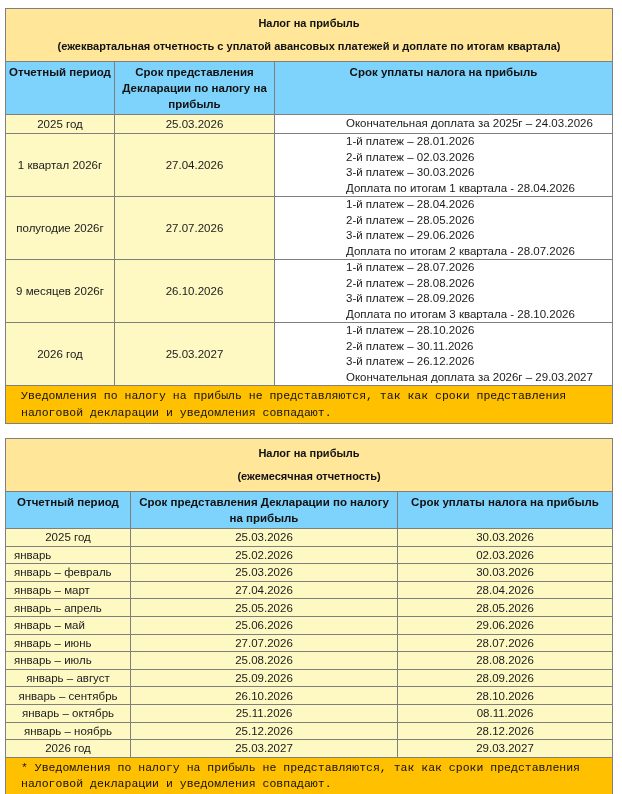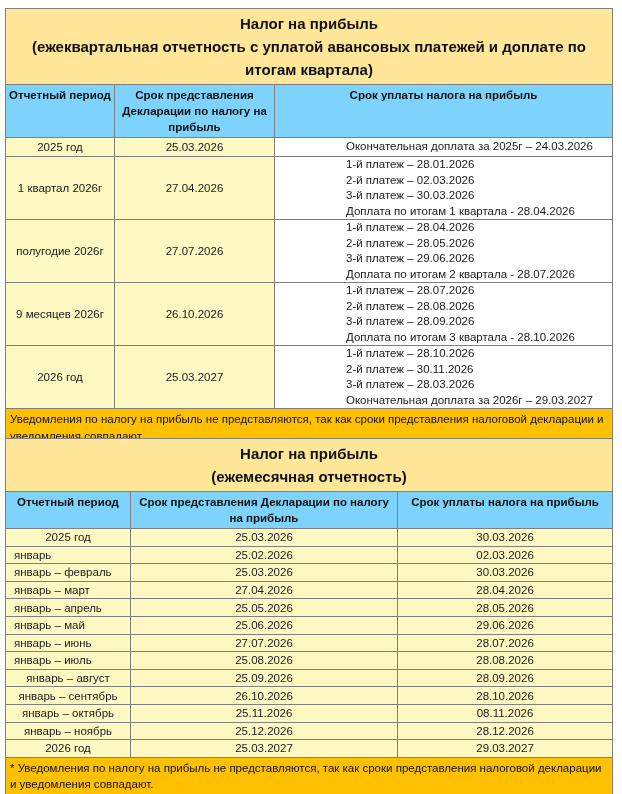--- a/index.html
+++ b/index.html
@@ -1,25 +1,25 @@
 <!DOCTYPE html>
 <html><head>
 <meta charset="utf-8">
 <style>
   html, body { margin: 0; padding: 0; background: #ffffff; }
   body { width: 622px; height: 794px; position: relative; font-family: "Liberation Sans", sans-serif; color: #1a1a1a; }
   table { border-collapse: collapse; position: absolute; left: 5px; width: 607px; table-layout: fixed; }
   td, th { border: 1px solid #7f7f7f; padding: 0; font-size: 11.5px; line-height: 16px; }
   .outer { border: 1.5px solid #3a3a3a; }
-  .title-cell { background: #FFE699; text-align: center; font-weight: bold; font-size: 15px; line-height: 23px; color: #111; padding: 3px 4px; }
+  .title-cell { background: #FFE699; text-align: center; font-weight: bold; font-size: 11px; line-height: 23px; color: #111; padding: 3px 4px; }
   .head-cell { background: #7dd3fc; text-align: center; font-weight: bold; font-size: 11.5px; line-height: 16px; color: #111; padding: 2px 3px; vertical-align: top; }
   .body-cell { background: #fef9c3; text-align: center; vertical-align: middle; }
   .pay-cell { background: #ffffff; padding-left: 71px; text-align: left; }
   .pay-line { display: block; line-height: 15.5px; }
-  .note-cell { background: #FFC000; text-align: left; padding: 2px 4px; font-size: 11.5px; line-height: 16.5px; color: #111; }
+  .note-cell { background: #FFC000; text-align: left; padding: 2px 15px; font-size: 11.5px; line-height: 16.5px; color: #111; font-family: Liberation Mono, monospace; }
   #t1 { top: 8px; }
   #t2 { top: 438px; }
   #t1 .row-short td { height: 18px; }
   #t1 .row-multi td { height: 62px; }
   #t2 .row td { height: 16.6px; line-height: 16px; }
   .left-pad { text-align: left; padding-left: 8px; }
 </style>
 </head>
 <body>
 
@@ -77,21 +77,21 @@
       <span class="pay-line">3-й платеж – 28.09.2026</span>
       <span class="pay-line">Доплата по итогам 3 квартала - 28.10.2026</span>
     </td>
   </tr>
   <tr class="row-multi">
     <td class="body-cell">2026 год</td>
     <td class="body-cell">25.03.2027</td>
     <td class="pay-cell">
       <span class="pay-line">1-й платеж – 28.10.2026</span>
       <span class="pay-line">2-й платеж – 30.11.2026</span>
-      <span class="pay-line">3-й платеж – 28.03.2026</span>
+      <span class="pay-line">3-й платеж – 26.12.2026</span>
       <span class="pay-line">Окончательная доплата за 2026г – 29.03.2027</span>
     </td>
   </tr>
   <tr>
     <td colspan="3" class="note-cell">Уведомления по налогу на прибыль не представляются, так как сроки представления налоговой декларации и уведомления совпадают.</td>
   </tr>
 </tbody>
   </table>
 
 <table id="t2" class="outer">

